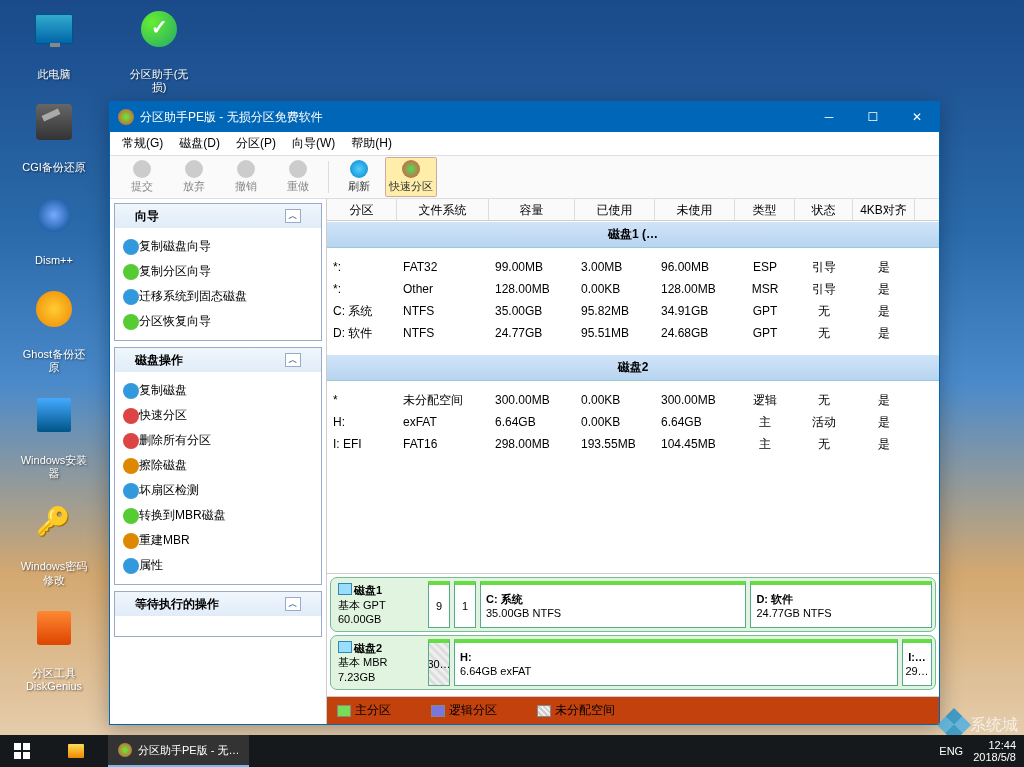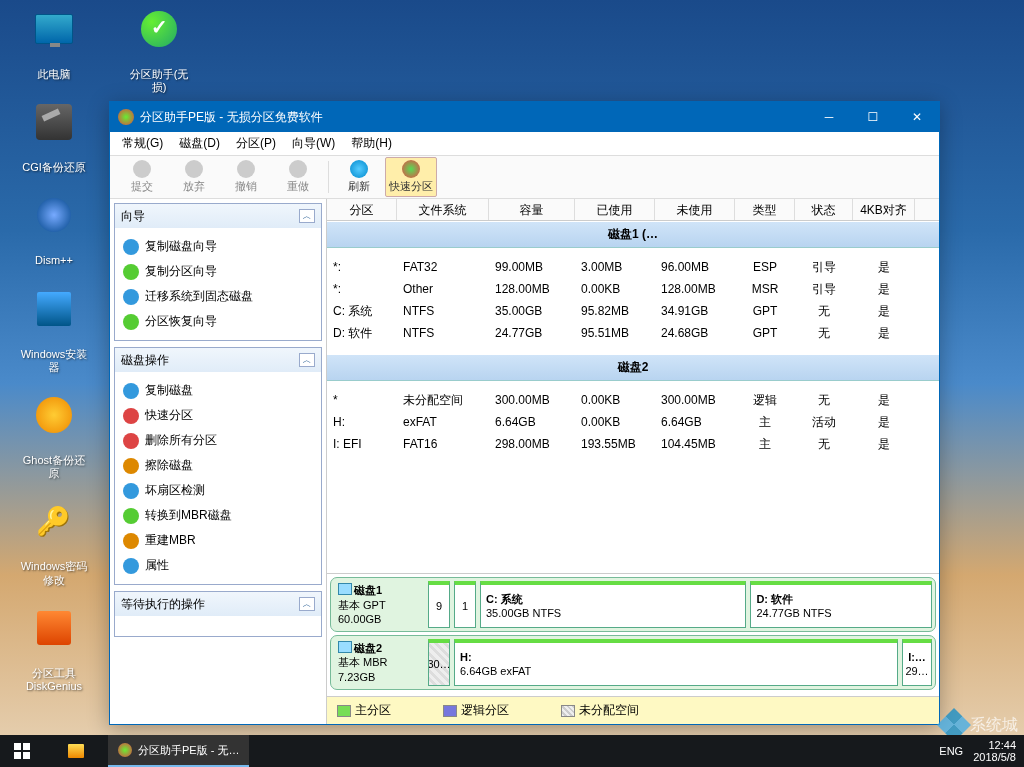--- a/index.html
+++ b/index.html
@@ -37,24 +37,24 @@
 .toolbar .tb-btn.active { color: #333; }
 .toolbar .tb-btn.highlighted { background:#ffeeaa; border:1px solid #caa; border-radius:2px; }
 .toolbar .tb-icon { width: 18px; height: 18px; border-radius: 50%; }
 .toolbar .tb-sep { width: 1px; height: 32px; background: #ddd; margin: 0 4px; }
 
 .main-body { flex: 1; display: flex; overflow: hidden; }
 
 
 .sidebar { width: 217px; background: #fff; border-right: 1px solid #ccc; overflow-y: auto; padding: 4px; }
 .panel { border: 1px solid #9ac; margin-bottom: 6px; }
-.panel-header { background: linear-gradient(#f0f6fc,#e0ecf8); height: 24px; display: flex; align-items: center; padding: 0 6px; font-size: 12px; font-weight: normal; cursor: pointer; }
+.panel-header { background: linear-gradient(#f0f6fc,#e0ecf8); height: 24px; display: flex; align-items: center; padding: 0 20px; font-size: 12px; font-weight: bold; cursor: pointer; }
 .panel-header .chevron { margin-left: auto; width:16px; height:14px; border:1px solid #9ac; background:#fff; display:flex; align-items:center; justify-content:center; font-size:9px; color:#369; }
 .panel-body { padding: 6px 0; }
-.panel-item { display: flex; align-items: center; padding: 4px 8px; font-size: 12px; cursor: pointer; gap: 6px; }
+.panel-item { display: flex; align-items: center; padding: 4px 8px; font-size: 12px; cursor: pointer; }
 .panel-item .pi-icon { width: 16px; height: 16px; border-radius: 50%; flex-shrink:0; }
 
 
 .content { flex: 1; display: flex; flex-direction: column; background: #fff; }
 .table-header { height: 22px; display: flex; border-bottom: 1px solid #ccc; background:#fafafa; font-size: 12px; }
 .table-header .th { padding: 3px 6px; border-right: 1px solid #ddd; text-align: center; }
 .disk-group-header { background: linear-gradient(#d0e4f8,#b8d4f0); padding: 4px 10px; font-size: 12px; font-weight: bold; border-bottom:1px solid #9cc; border-top:1px solid #fff;text-align:center; }
 .part-table { flex: 0 0 auto; }
 .part-row { display: flex; font-size: 12px; height: 22px; align-items: center; }
 .part-row .td { padding: 0 6px; overflow:hidden; white-space:nowrap; }
@@ -66,21 +66,21 @@
 .disk-vis-row { display: flex; gap: 4px; border:1px solid #7b9; background:#e0f4e0; padding:3px; margin-bottom:3px; border-radius:7px; }
 .disk-info-box { width: 90px; font-size: 11px; padding: 2px 4px; display:flex; flex-direction:column; justify-content:center; line-height:1.3; }
 .disk-info-box .disk-name { font-weight: bold; }
 .disk-info-box .disk-ico { float:left; width:14px; height:12px; background:#9df; border:1px solid #38a; margin-right:2px; }
 .part-block { border: 1px solid #5a8; background: #fff; padding: 3px 5px; font-size: 11px; display:flex; flex-direction:column; justify-content:center; line-height:1.3; position:relative; overflow:hidden; }
 .part-block.small { width:22px; align-items:center; }
 .part-block .pn { font-weight:bold; }
 .part-block.green-top { border-top: 4px solid #6d4; }
 .part-block.hatched { background: repeating-linear-gradient(45deg,#eee,#eee 3px,#ddd 3px,#ddd 6px); }
 
-.legend { display: flex; gap: 52px; padding: 5px 10px; font-size: 12px; border-top:1px solid #ccc; background:#fef9c3; }
+.legend { display: flex; gap: 40px; padding: 5px 10px; font-size: 12px; border-top:1px solid #ccc; background:#c2410c; }
 .legend .lg-item { display:flex; align-items:center; gap:4px; }
 .legend .sw { width:14px; height:12px; border:1px solid #888; }
 
 
 .taskbar { position: absolute; left: 0; bottom: 0; width: 1024px; height: 32px; background: #16191c; display: flex; align-items: center; gap: 12px; }
 .taskbar .start-btn { width: 44px; height: 32px; display: flex; align-items: center; justify-content: center; color: #fff; cursor: pointer; }
 .taskbar .tb-app { height: 32px; padding: 0 10px; display: flex; align-items: center; color: #fff; font-size: 11px; gap: 6px; cursor: pointer; }
 .taskbar .tb-app.active { background: #333; border-bottom: 2px solid #76b9ed; }
 .taskbar .tray { margin-left: auto; display: flex; align-items: center; color: #fff; font-size: 11px; padding: 0 8px; gap: 10px; }
 .taskbar .tray .clock { text-align: right; line-height: 1.1; }
@@ -116,29 +116,29 @@
     <div class="label">CGI备份还原</div>
   </div>
   <div class="desktop-icon">
     <div class="icon-img">
         <div class="di-gear"></div>
       </div>
     <div class="label">Dism++</div>
   </div>
   <div class="desktop-icon">
     <div class="icon-img">
+        <div class="di-chicken"></div>
+      </div>
+    <div class="label">Ghost备份还原</div>
+  </div>
+  <div class="desktop-icon">
+    <div class="icon-img">
         <div class="di-win"></div>
       </div>
     <div class="label">Windows安装器</div>
-  </div>
-  <div class="desktop-icon">
-    <div class="icon-img">
-        <div class="di-chicken"></div>
-      </div>
-    <div class="label">Ghost备份还原</div>
   </div>
   <div class="desktop-icon">
     <div class="icon-img di-key">🔑</div>
     <div class="label">Windows密码修改</div>
   </div>
   <div class="desktop-icon">
     <div class="icon-img">
         <div class="di-dg"></div>
       </div>
     <div class="label">分区工具DiskGenius</div>

